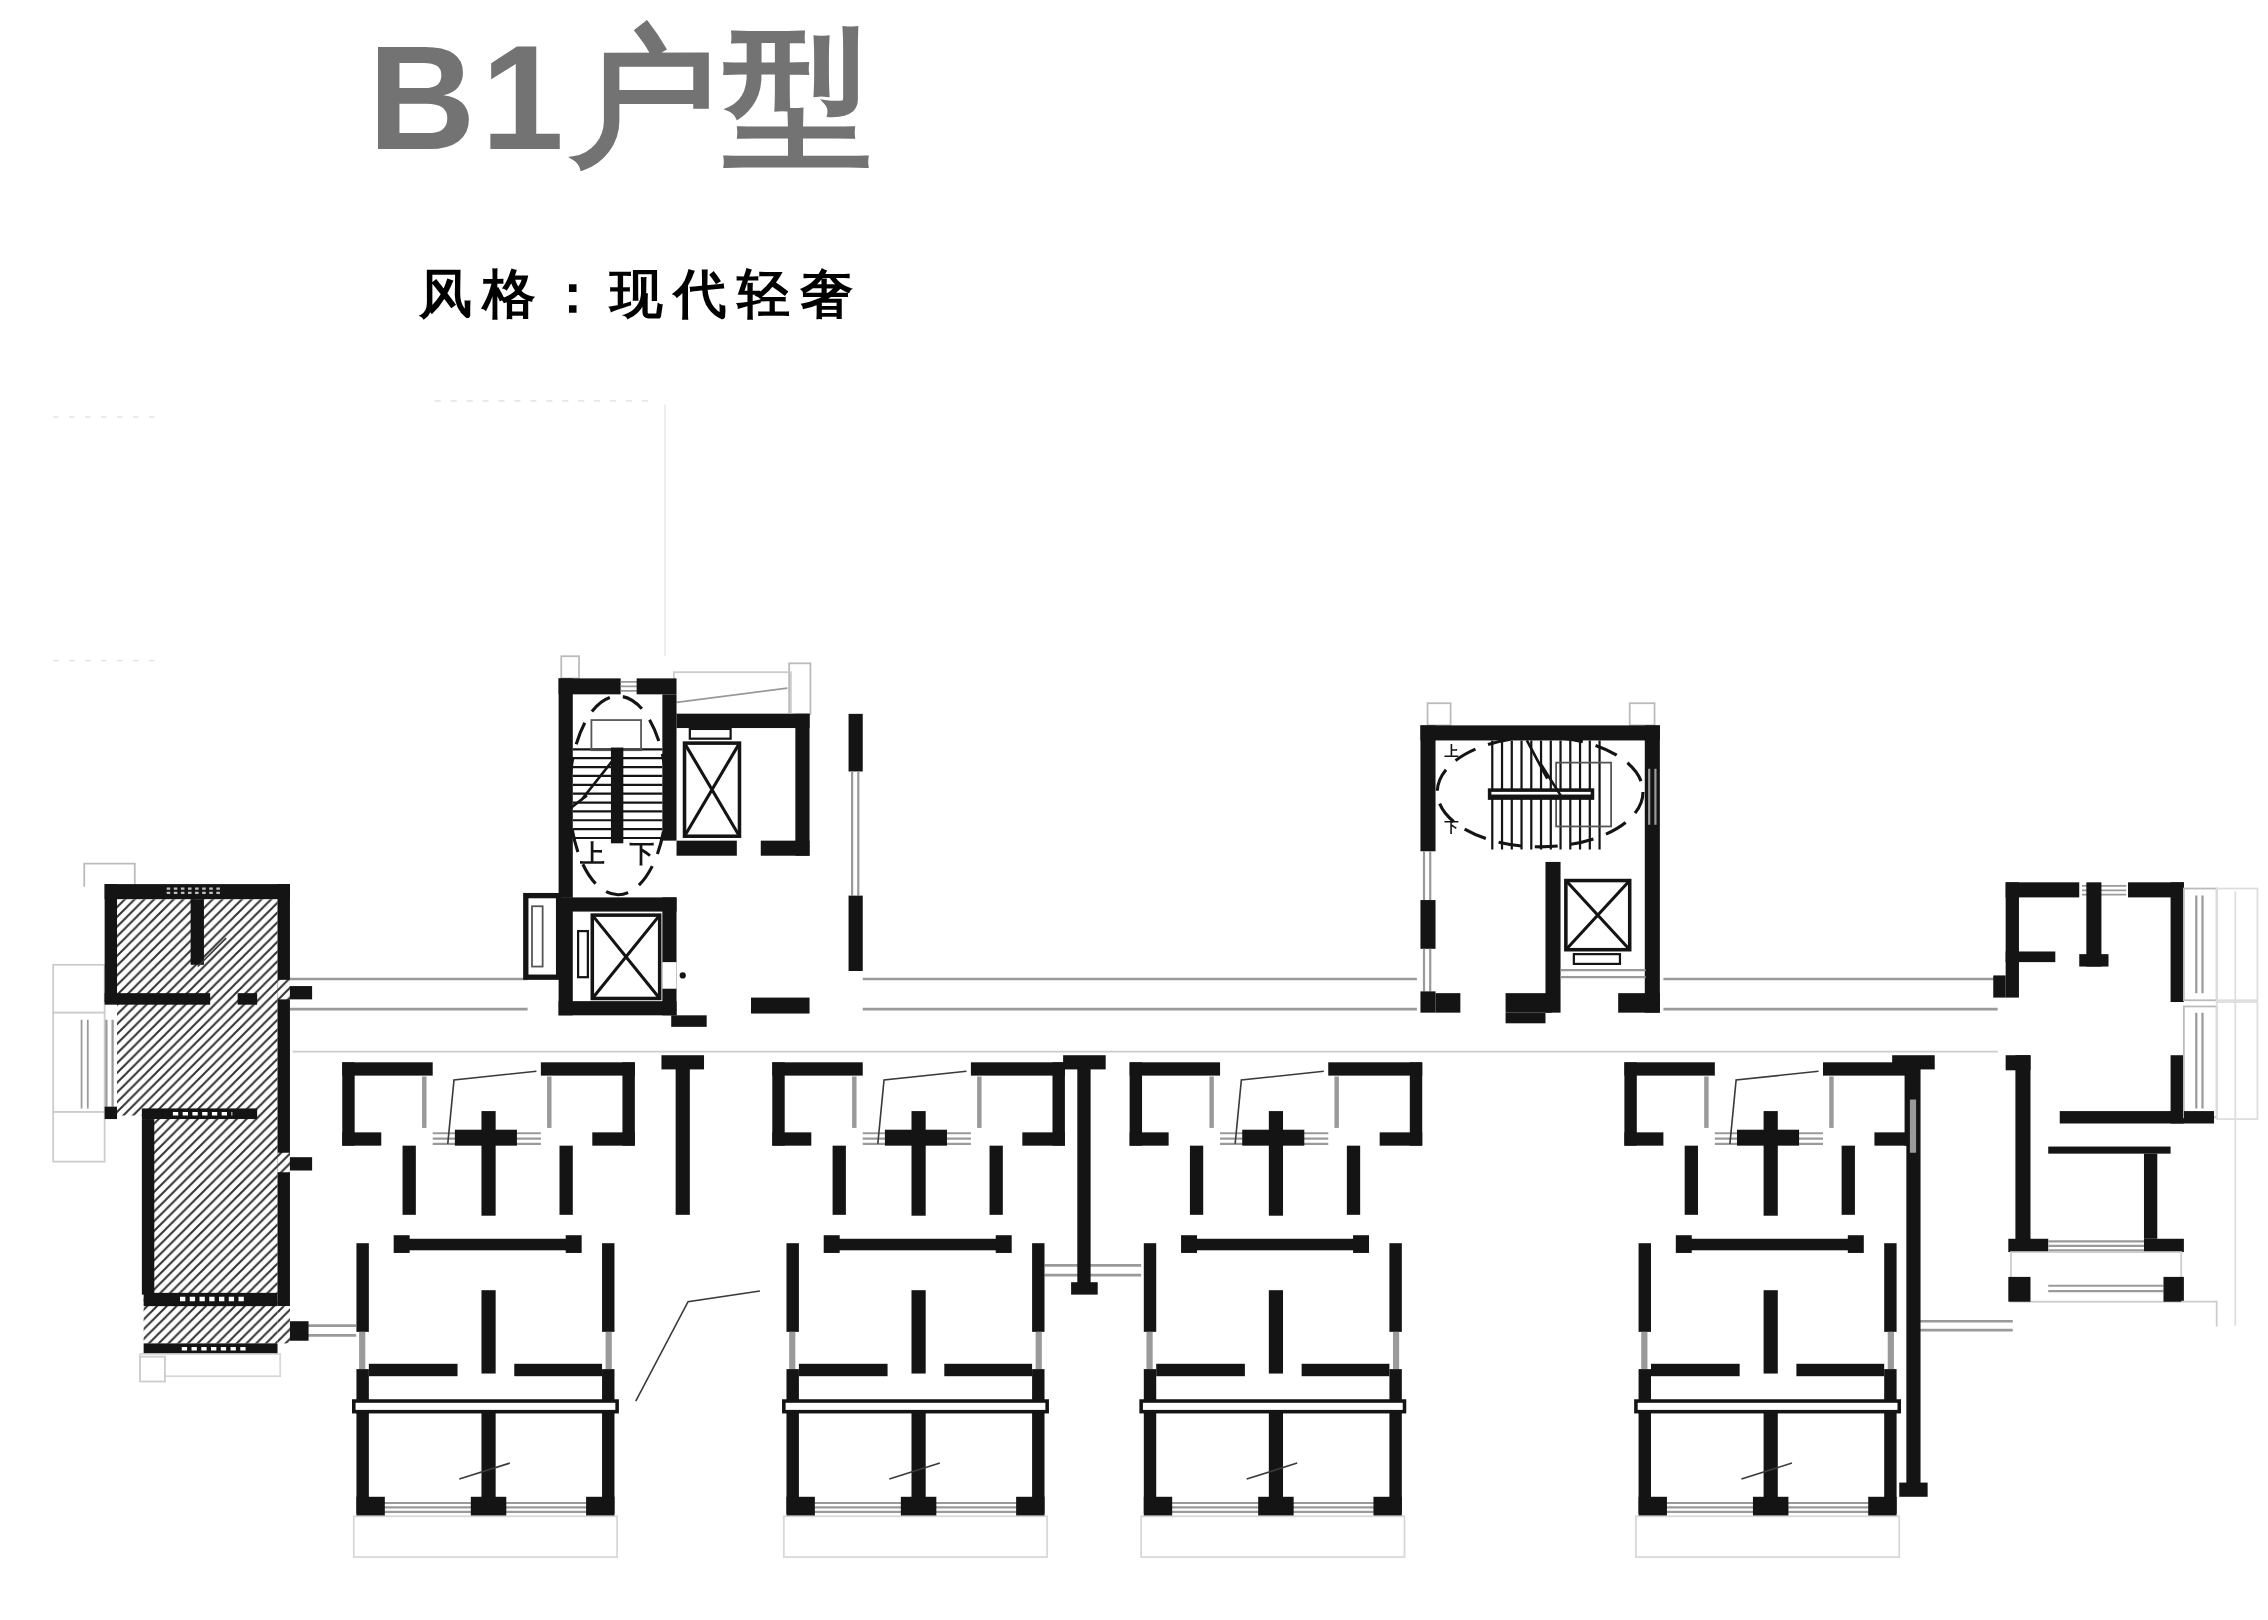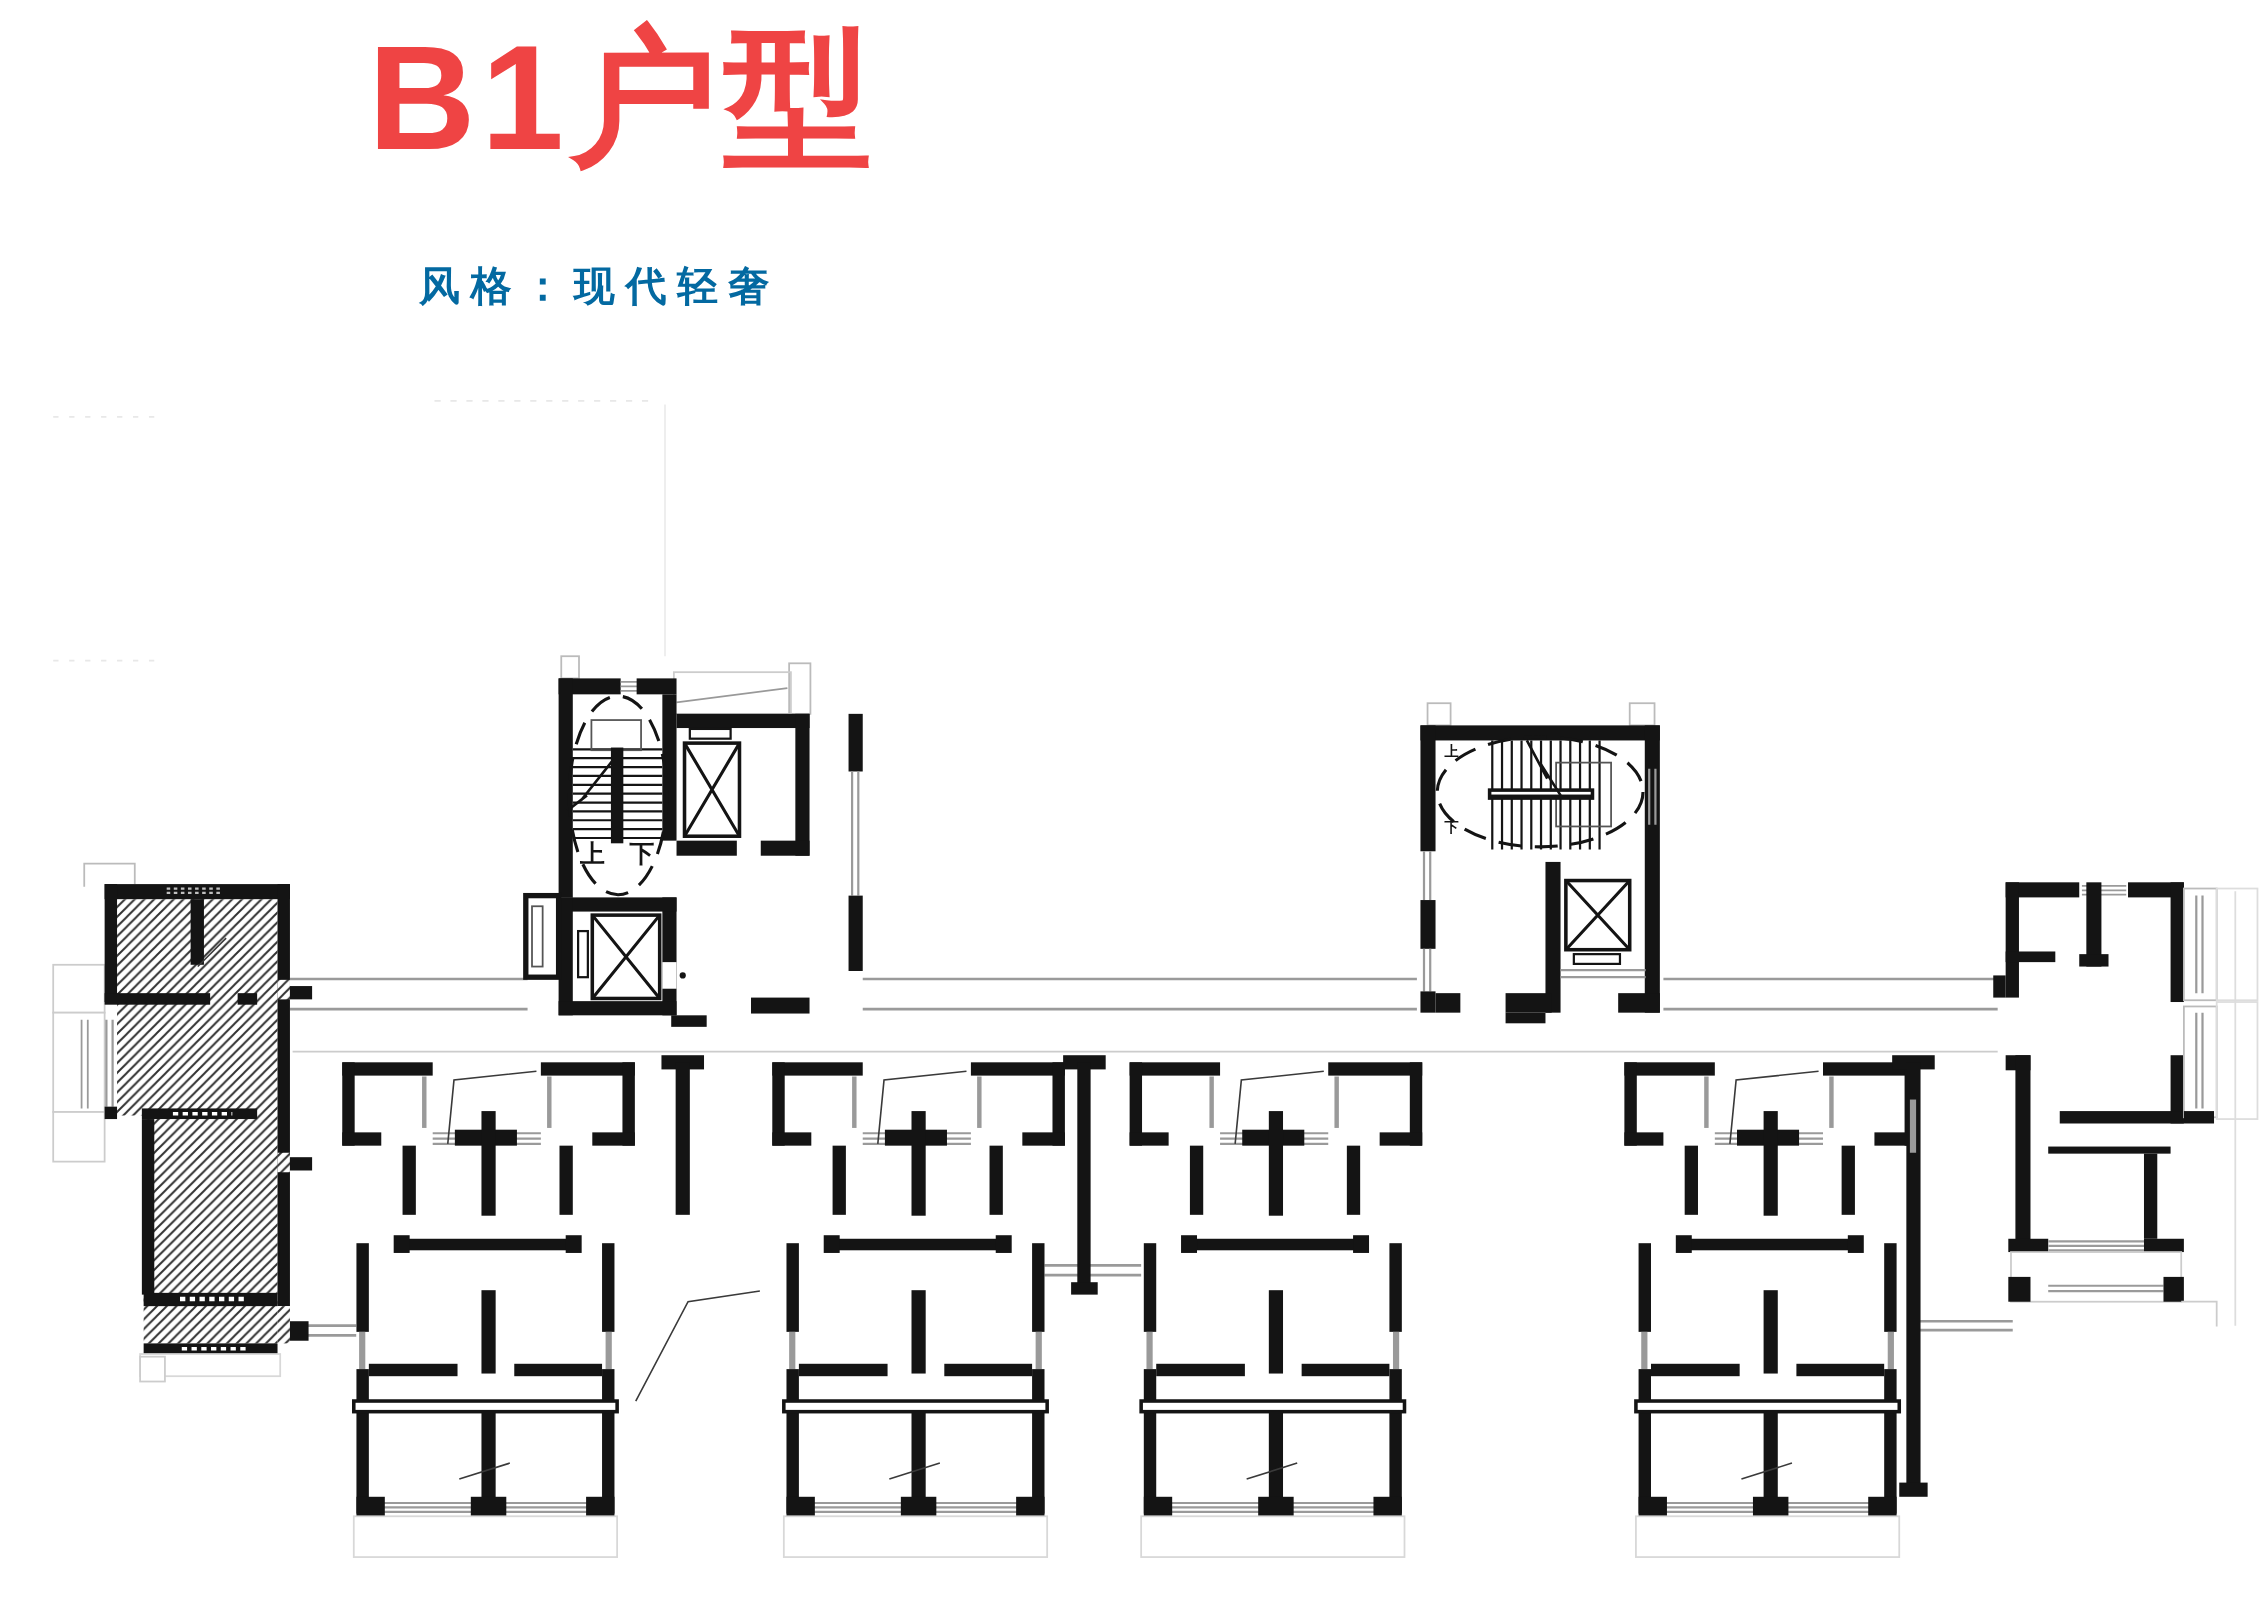--- a/index.html
+++ b/index.html
@@ -1,21 +1,21 @@
 <!DOCTYPE html>
 <html style="font-size:14px"><head>
 <meta charset="utf-8">
 <style>
   html,body{margin:0;padding:0;background:#fff;}
   #page{position:relative;width:2269px;height:1621px;background:#fff;overflow:hidden;
         font-family:"Liberation Sans","DejaVu Sans",sans-serif;}
   #title{position:absolute;left:368px;top:16px;font-size:149px;font-weight:700;
-         color:#ef4444;letter-spacing:5.3px;line-height:1.1;white-space:nowrap;}
-  #subtitle{position:absolute;left:419px;top:259px;font-size:41px;font-weight:700;
-            color:#0369a1;letter-spacing:10.6px;white-space:nowrap;}
+         color:#737373;letter-spacing:5.3px;line-height:1.1;white-space:nowrap;}
+  #subtitle{position:absolute;left:419px;top:259px;font-size:53px;font-weight:700;
+            color:#000000;letter-spacing:10.6px;white-space:nowrap;}
   svg{position:absolute;left:0;top:0;}
   .wall{fill:#141414;}
   .gray{stroke:#9a9a9a;stroke-width:3;fill:none;}
   .gray2{stroke:#9a9a9a;stroke-width:2.5;fill:none;}
   .faint{stroke:#cccccc;stroke-width:2;fill:none;}
   .tread{stroke:#141414;stroke-width:2.5;fill:none;}
   .xbox{fill:#ffffff;stroke:#141414;stroke-width:4;}
   .xline{stroke:#141414;stroke-width:3.5;fill:none;}
   .door{fill:#ffffff;stroke:#141414;stroke-width:2.5;}
   .swing{stroke:#3a3a3a;stroke-width:1.8;fill:none;}

